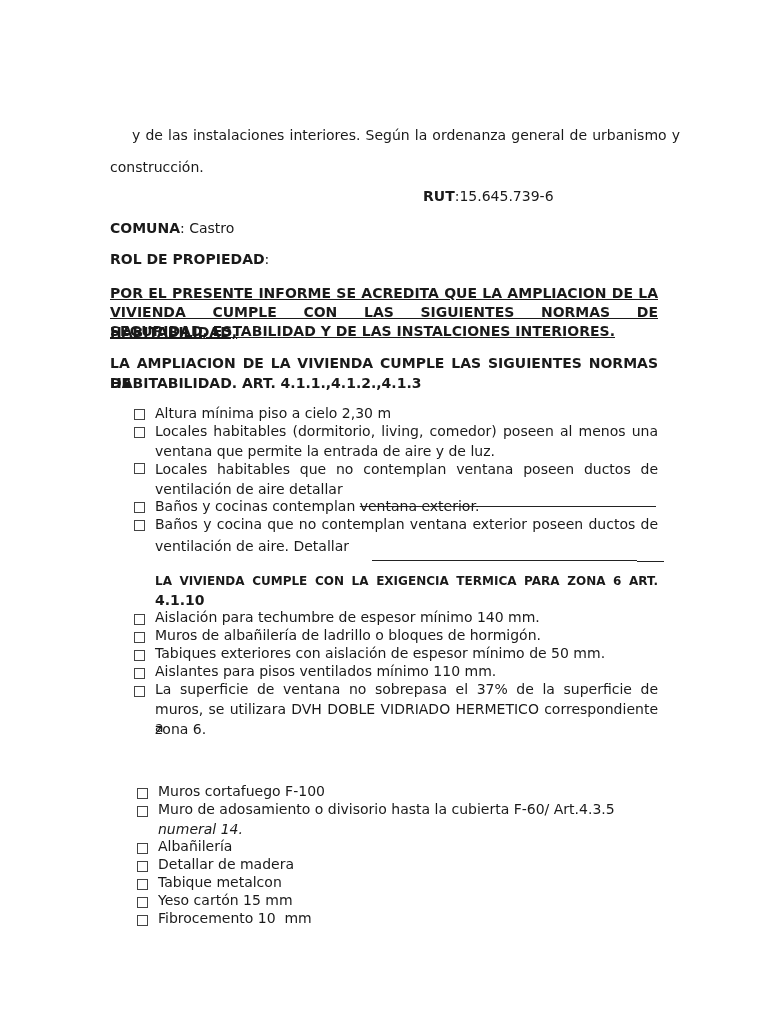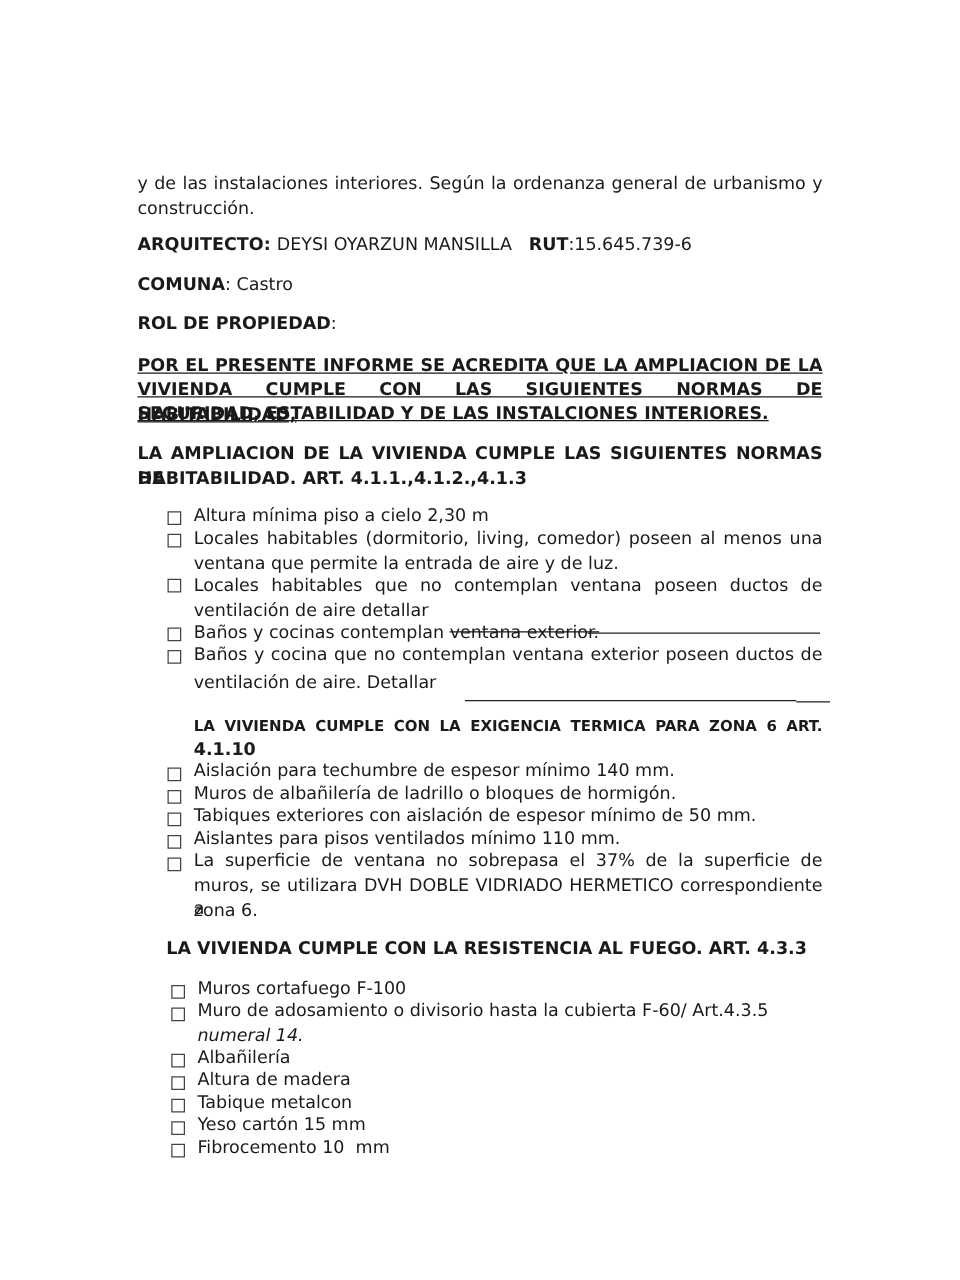--- a/index.html
+++ b/index.html
@@ -17,26 +17,23 @@
   .itemj { white-space:normal; text-align:justify; text-align-last:justify; }
   .hr { position:absolute; height:1px; background:#222; }
   .strike { text-decoration:line-through; }
 </style>
 </head>
 <body>
 
 <div class="page">
 
 
-  <div class="abs para just" style="top:137px;">y de las instalaciones interiores. Según la ordenanza general de urbanismo y</div>
+  <div class="abs para just" style="top:125px;margin-left:22px;">y de las instalaciones interiores. Según la ordenanza general de urbanismo y</div>
   <div class="abs para" style="top:157px;">construcción.</div>
 
-  <div class="abs" style="left:110px; top:188px; font-size:14px;">
-    <b>ARQUITECTO</b><b style="white-space:pre;">: </b><span>DEYSI OYARZUN MANSILLA</span>
-  </div>
   <div class="abs" style="left:423px; top:188px; font-size:14px;">
     <b>RUT</b><span>:</span><span>15.645.739-6</span>
   </div>
 
   <div class="abs" style="left:110px; top:220px; font-size:14px;">
     <b>COMUNA</b><span style="white-space:pre;">: </span><span>Castro</span>
   </div>
 
   <div class="abs" style="left:110px; top:251px; font-size:14px;">
     <b>ROL DE PROPIEDAD</b><span>:</span>
@@ -89,35 +86,34 @@
 
     <span class="cb" style="left:134px; top:668px;"></span>
     <div class="item" style="left:155px; top:662px;">Aislantes para pisos ventilados mínimo 110 mm.</div>
 
     <span class="cb" style="left:134px; top:686px;"></span>
     <div class="item itemj" style="left:155px; top:680px; width:503px;">La superficie  de ventana no sobrepasa el 37% de la superficie de</div>
     <div class="item itemj" style="left:155px; top:700px; width:503px;">muros, se utilizara DVH DOBLE VIDRIADO HERMETICO correspondiente a</div>
     <div class="item" style="left:155px; top:720px;">zona 6.</div>
   </div>
 
-  <div class="abs" style="left:133px; top:751px; font-size:14px; font-weight:bold;">LA VIVIENDA CUMPLE CON LA RESISTENCIA AL FUEGO. ART. 4.3.3</div>
 
   <div>
     <span class="cb" style="left:137px; top:788px;"></span>
     <div class="item" style="left:158px; top:782px;">Muros cortafuego F-100</div>
 
     <span class="cb" style="left:137px; top:806px;"></span>
     <div class="item" style="left:158px; top:800px;">Muro de adosamiento o divisorio hasta la cubierta F-60/ Art.4.3.5</div>
     <div class="item" style="left:158px; top:820px;font-style:italic;">numeral 14.</div>
 
     <span class="cb" style="left:137px; top:843px;"></span>
     <div class="item" style="left:158px; top:837px;">Albañilería</div>
 
     <span class="cb" style="left:137px; top:861px;"></span>
-    <div class="item" style="left:158px; top:855px;">Altura de madera</div>
+    <div class="item" style="left:158px; top:855px;">Detallar de madera</div>
 
     <span class="cb" style="left:137px; top:879px;"></span>
     <div class="item" style="left:158px; top:873px;">Tabique metalcon</div>
 
     <span class="cb" style="left:137px; top:897px;"></span>
     <div class="item" style="left:158px; top:891px;">Yeso cartón 15 mm</div>
 
     <span class="cb" style="left:137px; top:915px;"></span>
     <div class="item" style="left:158px; top:909px; white-space:pre;">Fibrocemento 10  mm</div>
   </div>

